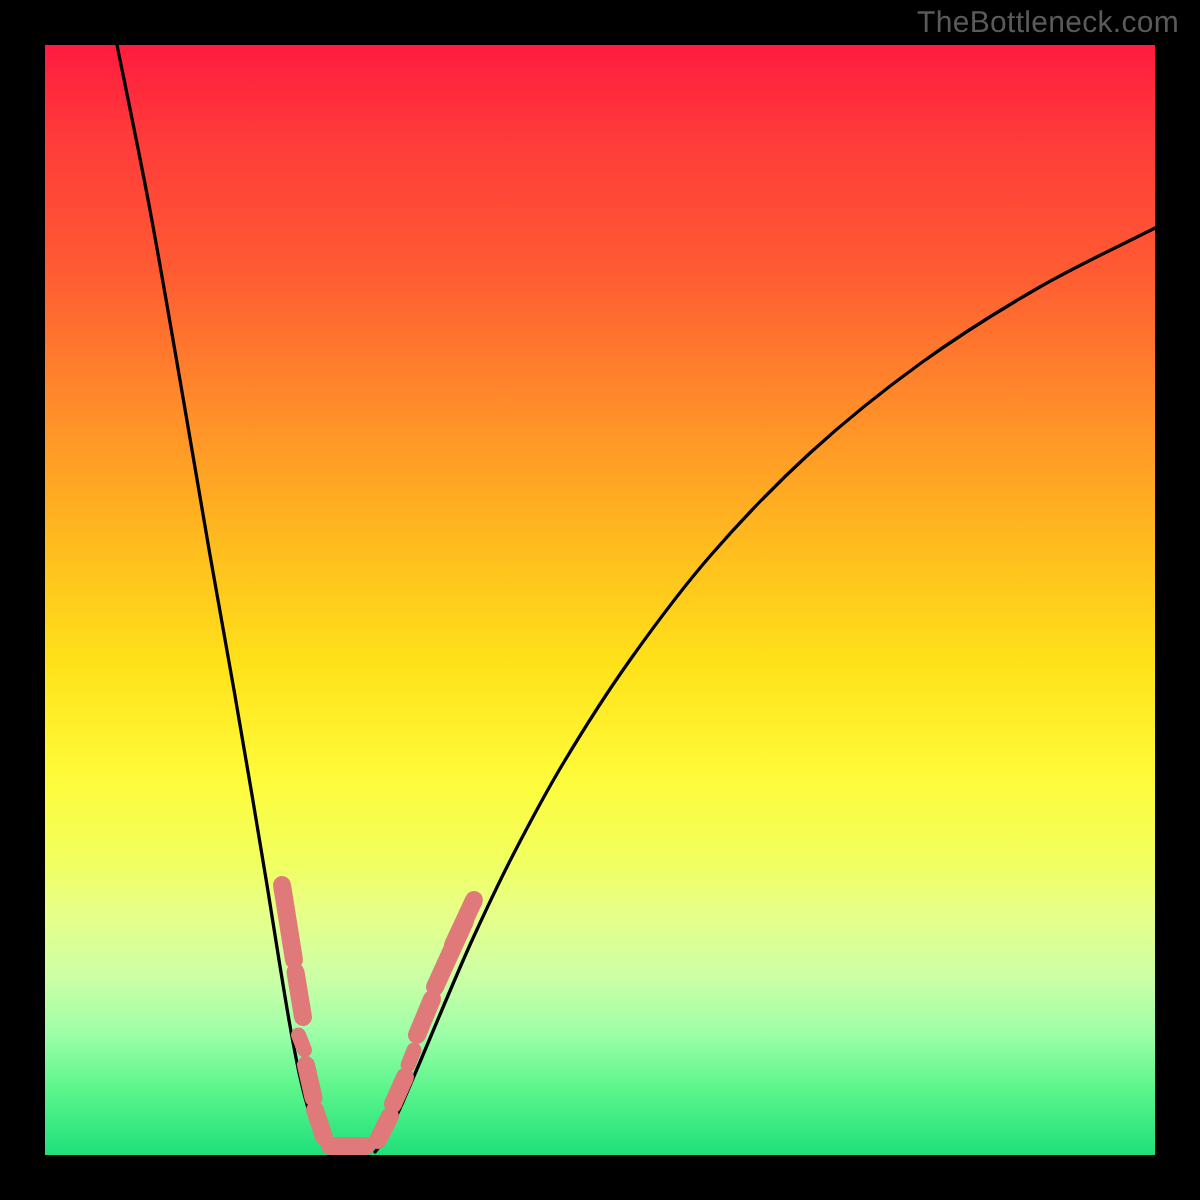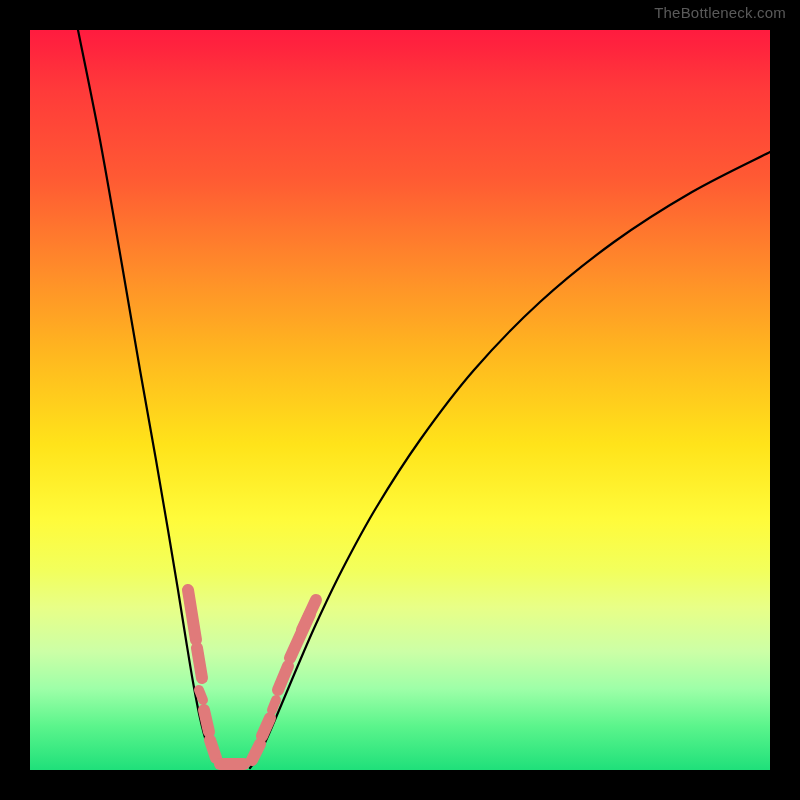--- a/index.html
+++ b/index.html
@@ -41,21 +41,21 @@
       #9effa8 89%,
       #5cf58c 94%,
       #1fe07a 100%
     );
   }
   .watermark {
     position: absolute;
     top: 4px;
     right: 14px;
     color: #5a5a5a;
-    font-size: 15px;
+    font-size: 20px;
     letter-spacing: 0.2px;
     font-weight: 400;
     user-select: none;
   }
   svg.curves {
     position: absolute;
     top: 0;
     left: 0;
     width: 740px;
     height: 740px;

